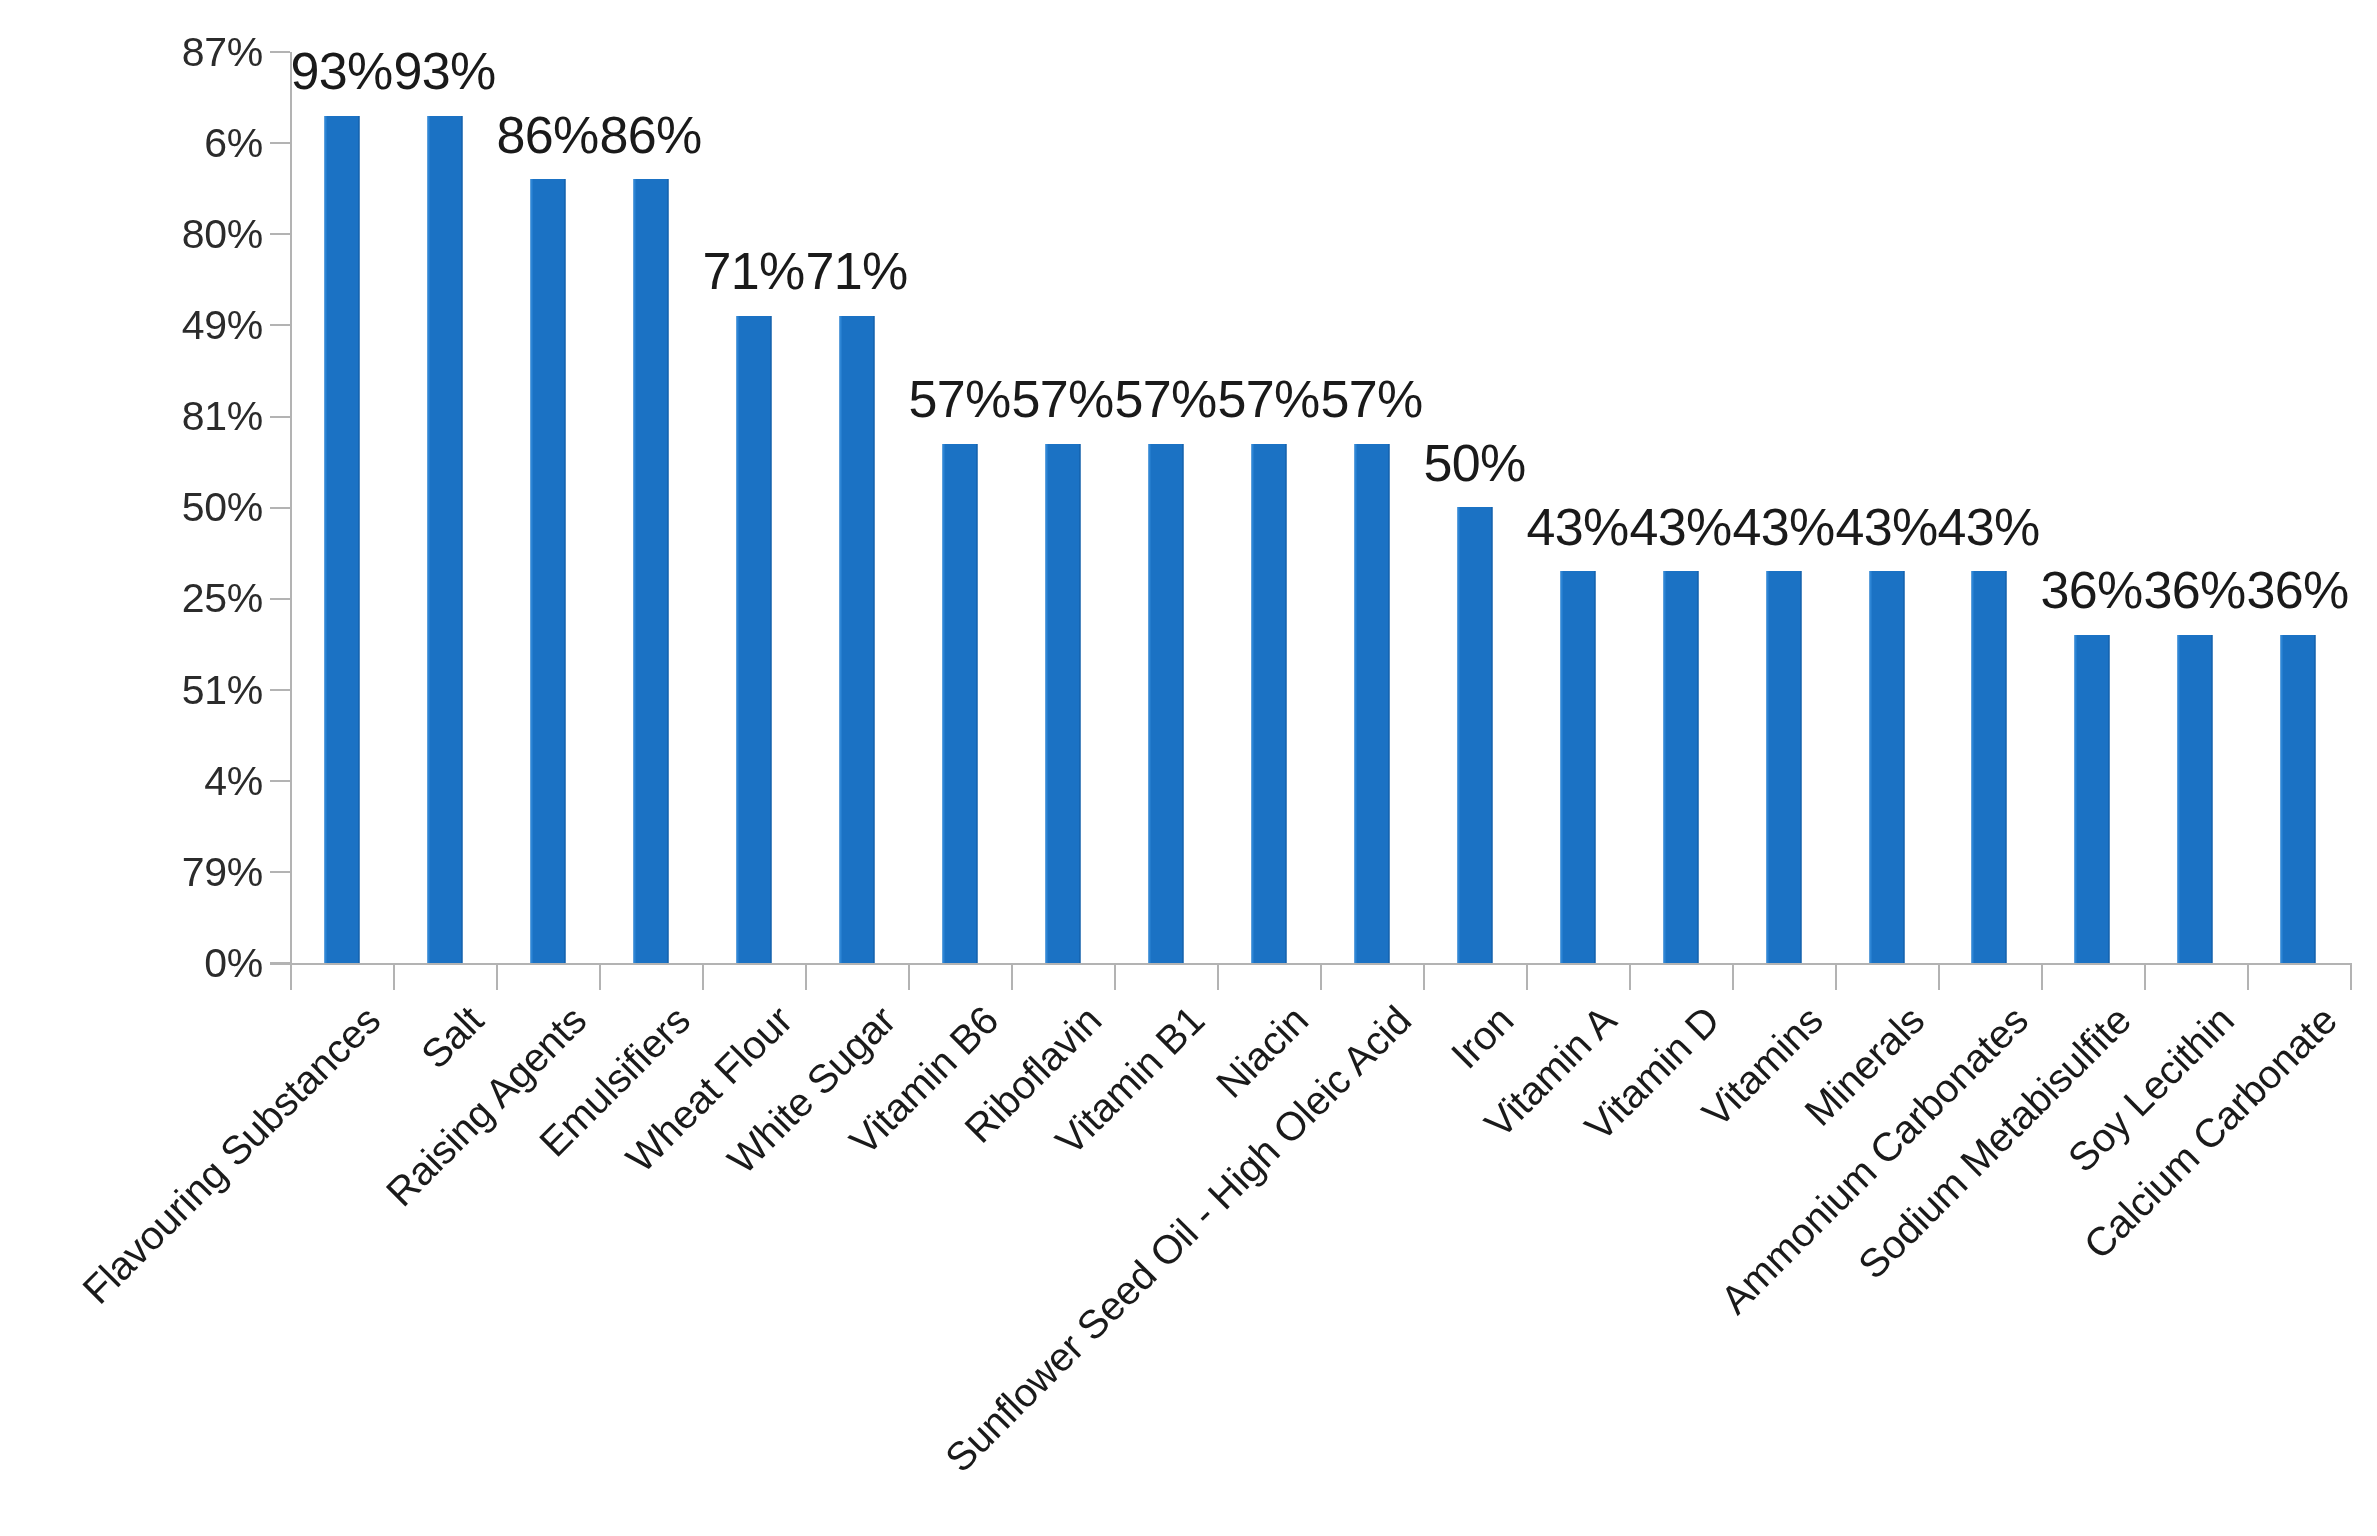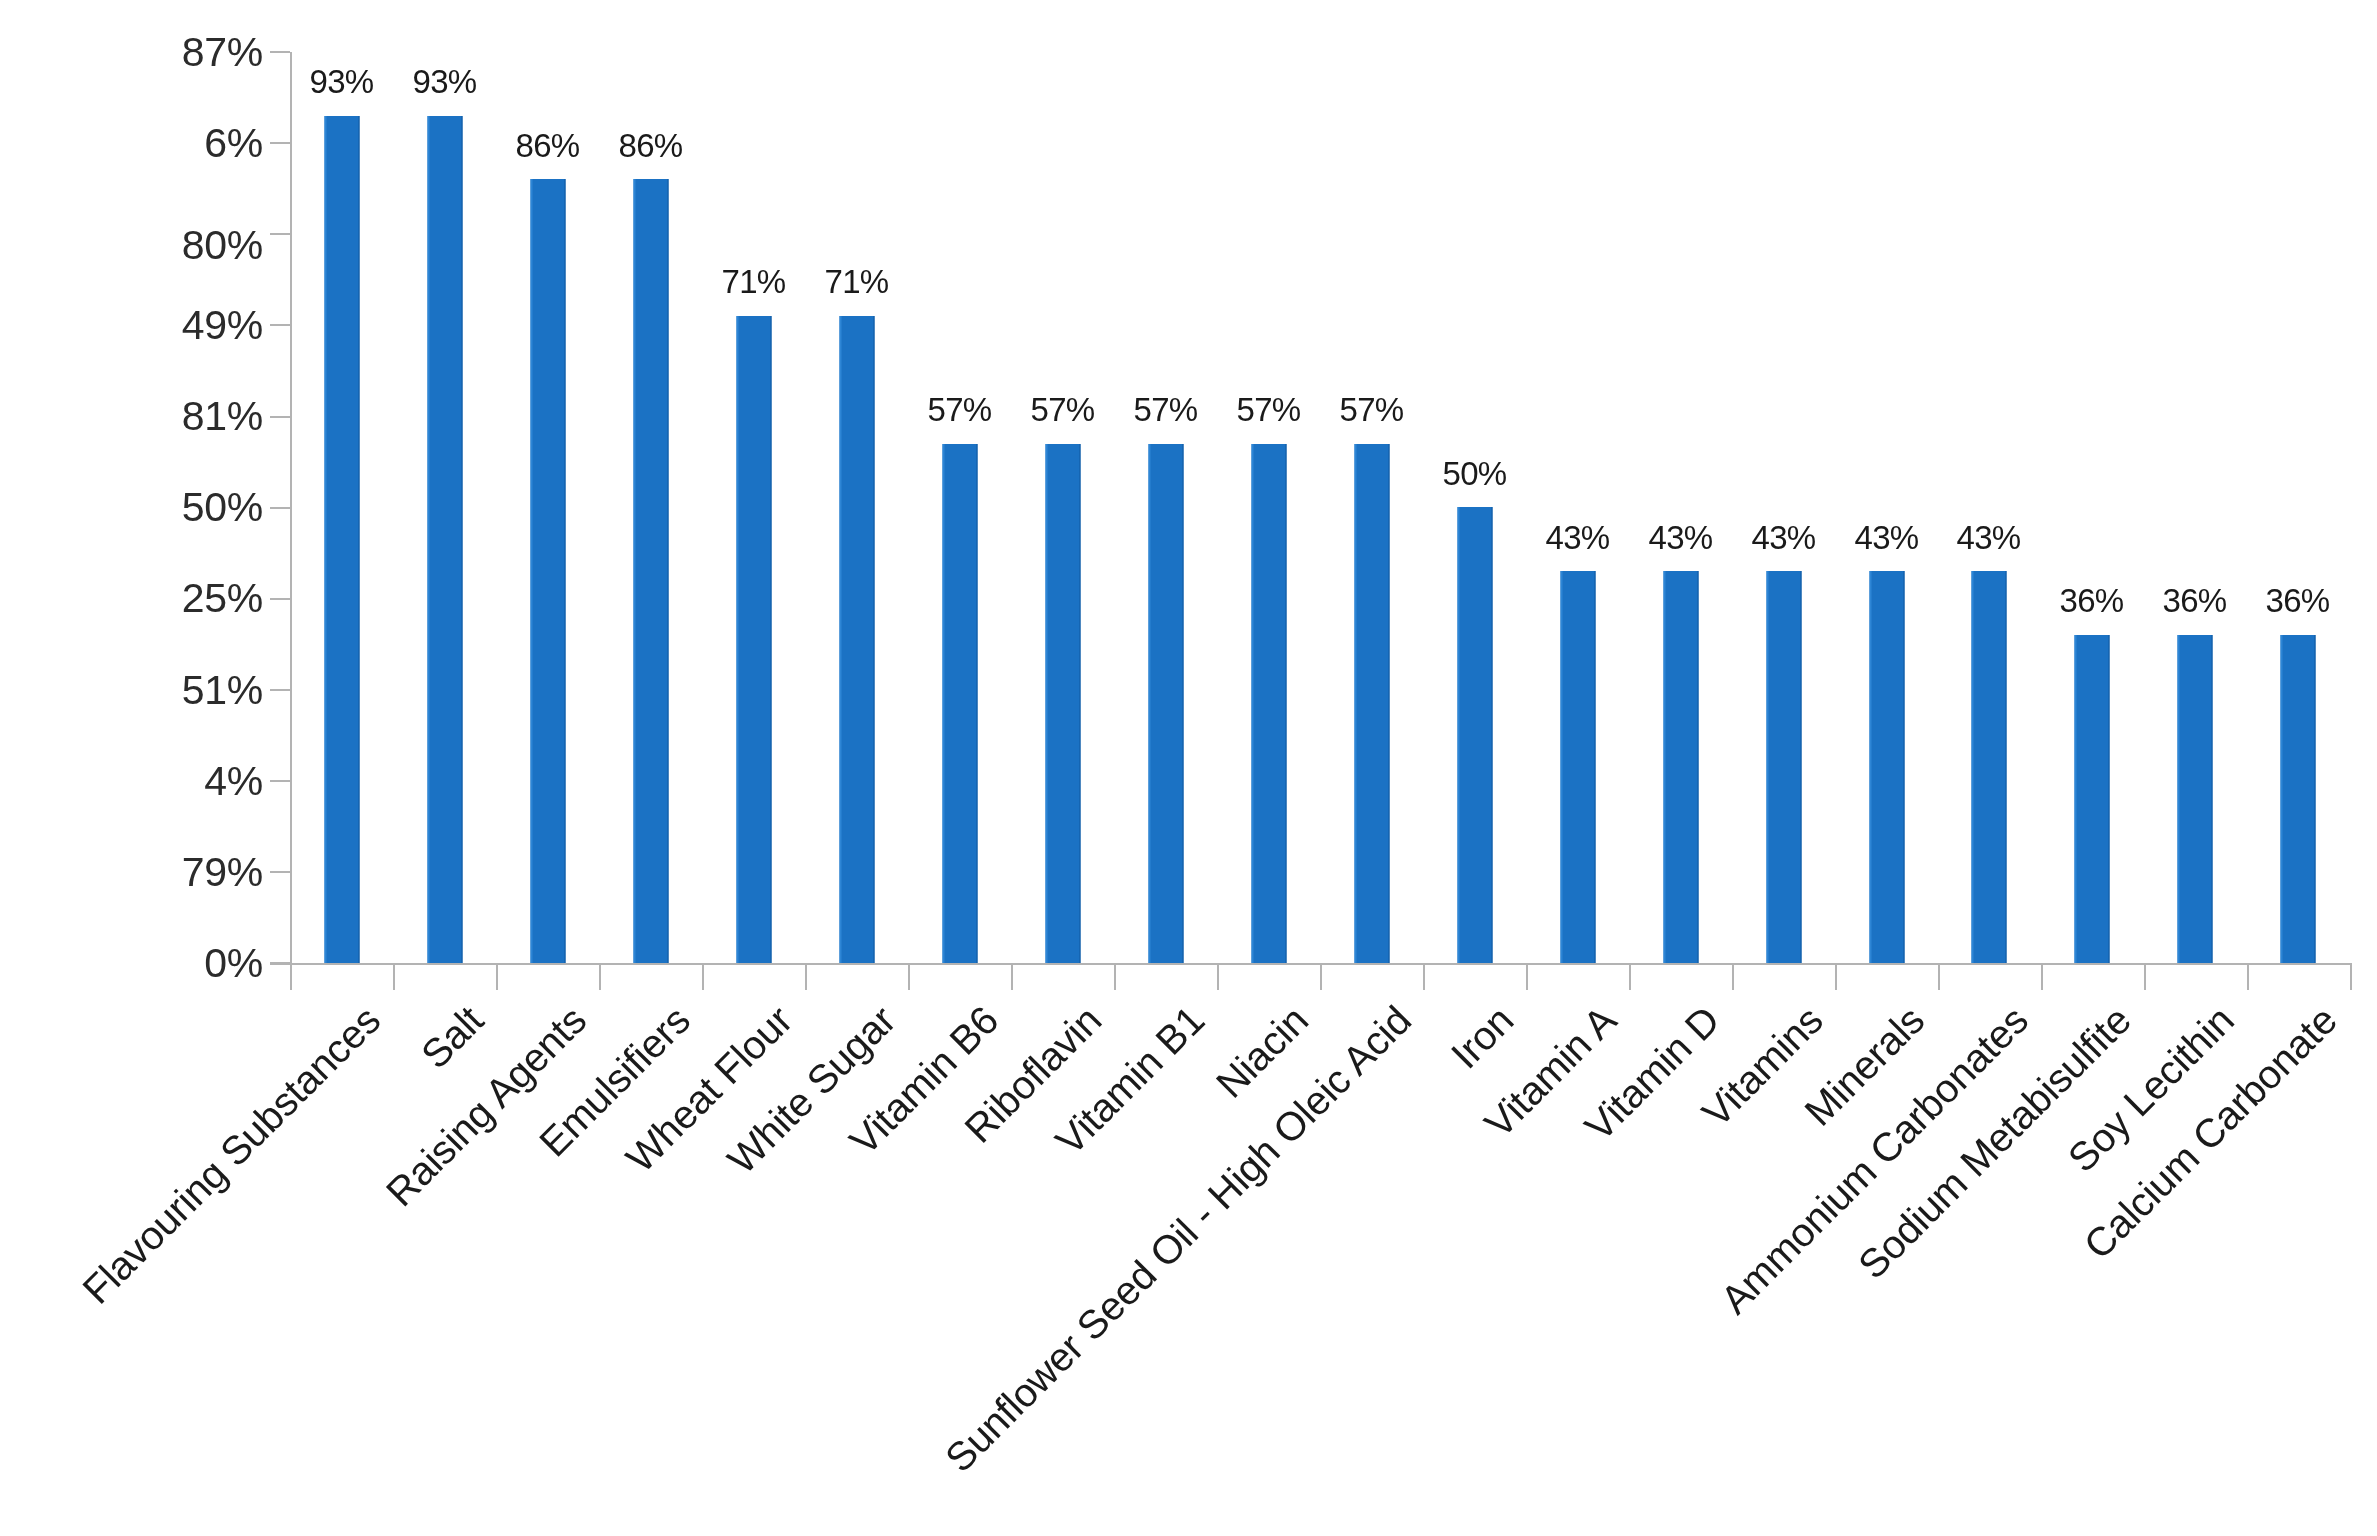--- a/index.html
+++ b/index.html
@@ -74,21 +74,21 @@
     width:35px;
     background:#1B72C4;
     border-left:2px solid #2E86D6;
     border-right:0.7px solid #1158A0;
     box-sizing:border-box;
   }
   .bar-label{
     position:absolute;
     left:50%;
     transform:translateX(-50%);
-    font-size:33px;
+    font-size:52px;
     color:#1a1a1a;
     white-space:nowrap;
     letter-spacing:-0.7px;
   }
 
   
   .cat-label-wrap{
     position:absolute;
     top:999px;
     width:0;height:0;
@@ -110,21 +110,21 @@
 <body>
 
 <div id="chart-root">
 
   <div id="y-axis">
       <div class="y-tick" style="position: absolute; left: 270px; top: 51px;"></div>
       <div class="ylab" style="top: 52px;">87%</div>
       <div class="y-tick" style="position: absolute; left: 270px; top: 142px;"></div>
       <div class="ylab" style="top: 143px;">6%</div>
       <div class="y-tick" style="position: absolute; left: 270px; top: 233px;"></div>
-      <div class="ylab" style="top: 245px;">80%</div>
+      <div class="ylab" style="top: 234px;">80%</div>
       <div class="y-tick" style="position: absolute; left: 270px; top: 324px;"></div>
       <div class="ylab" style="top: 325px;">49%</div>
       <div class="y-tick" style="position: absolute; left: 270px; top: 416px;"></div>
       <div class="ylab" style="top: 416px;">81%</div>
       <div class="y-tick" style="position: absolute; left: 270px; top: 507px;"></div>
       <div class="ylab" style="top: 507px;">50%</div>
       <div class="y-tick" style="position: absolute; left: 270px; top: 598px;"></div>
       <div class="ylab" style="top: 598px;">25%</div>
       <div class="y-tick" style="position: absolute; left: 270px; top: 689px;"></div>
       <div class="ylab" style="top: 690px;">51%</div>

